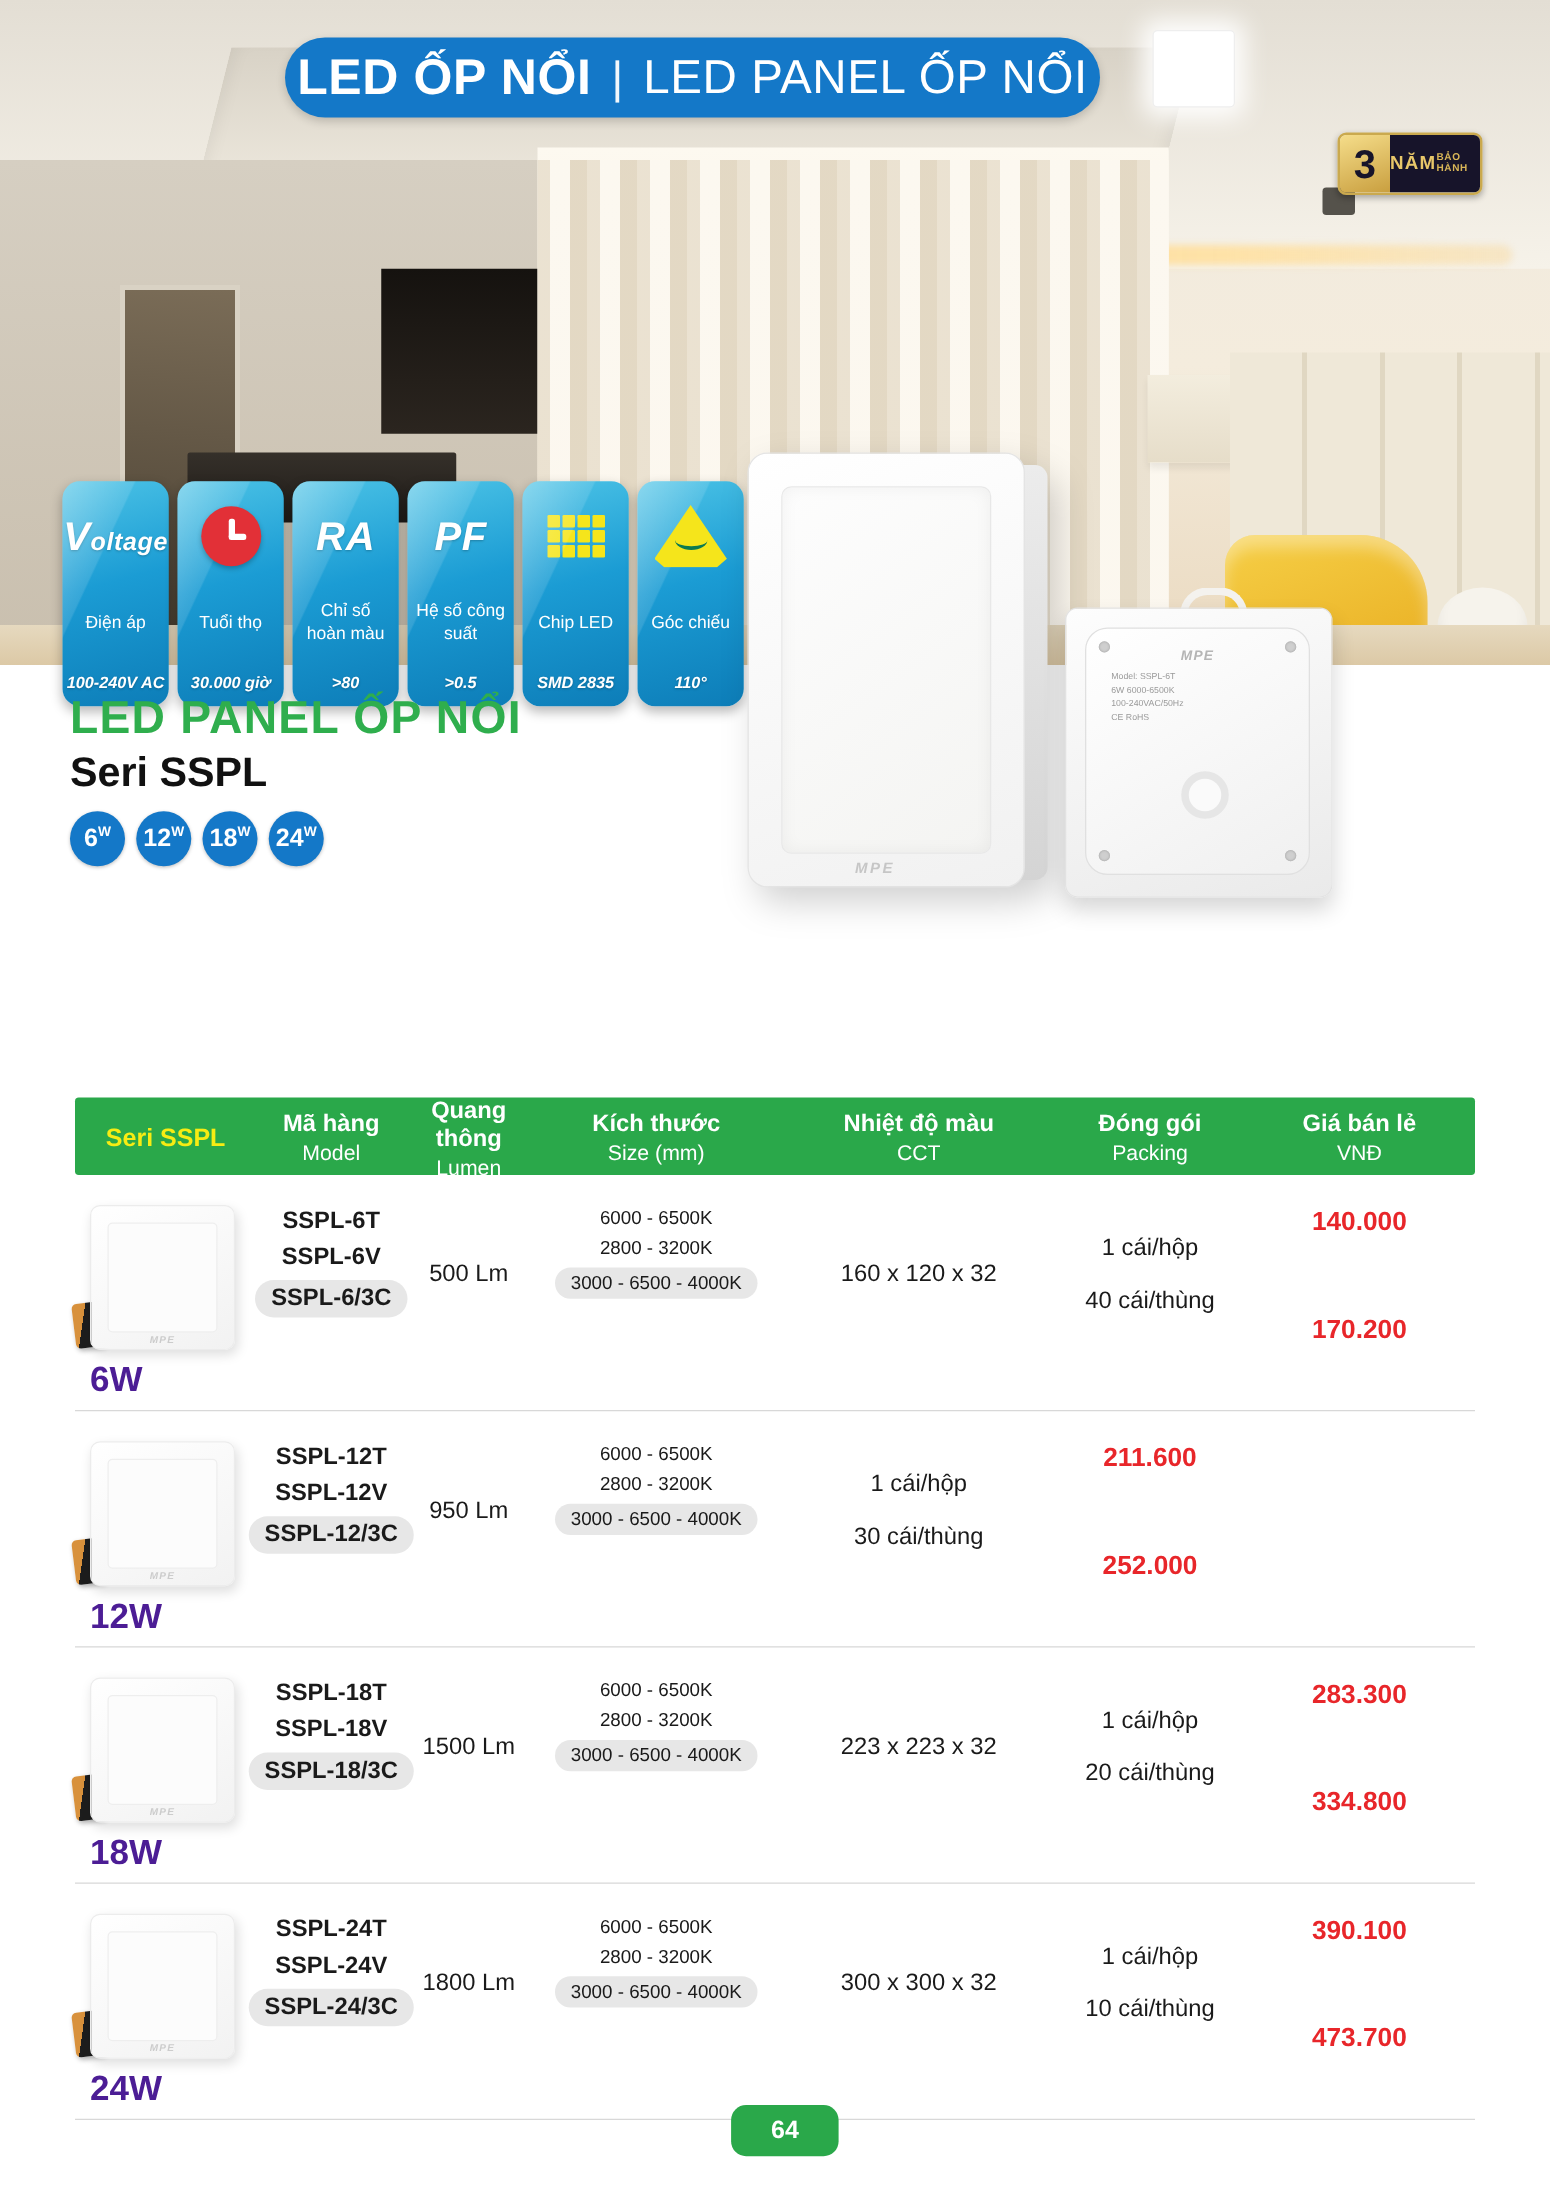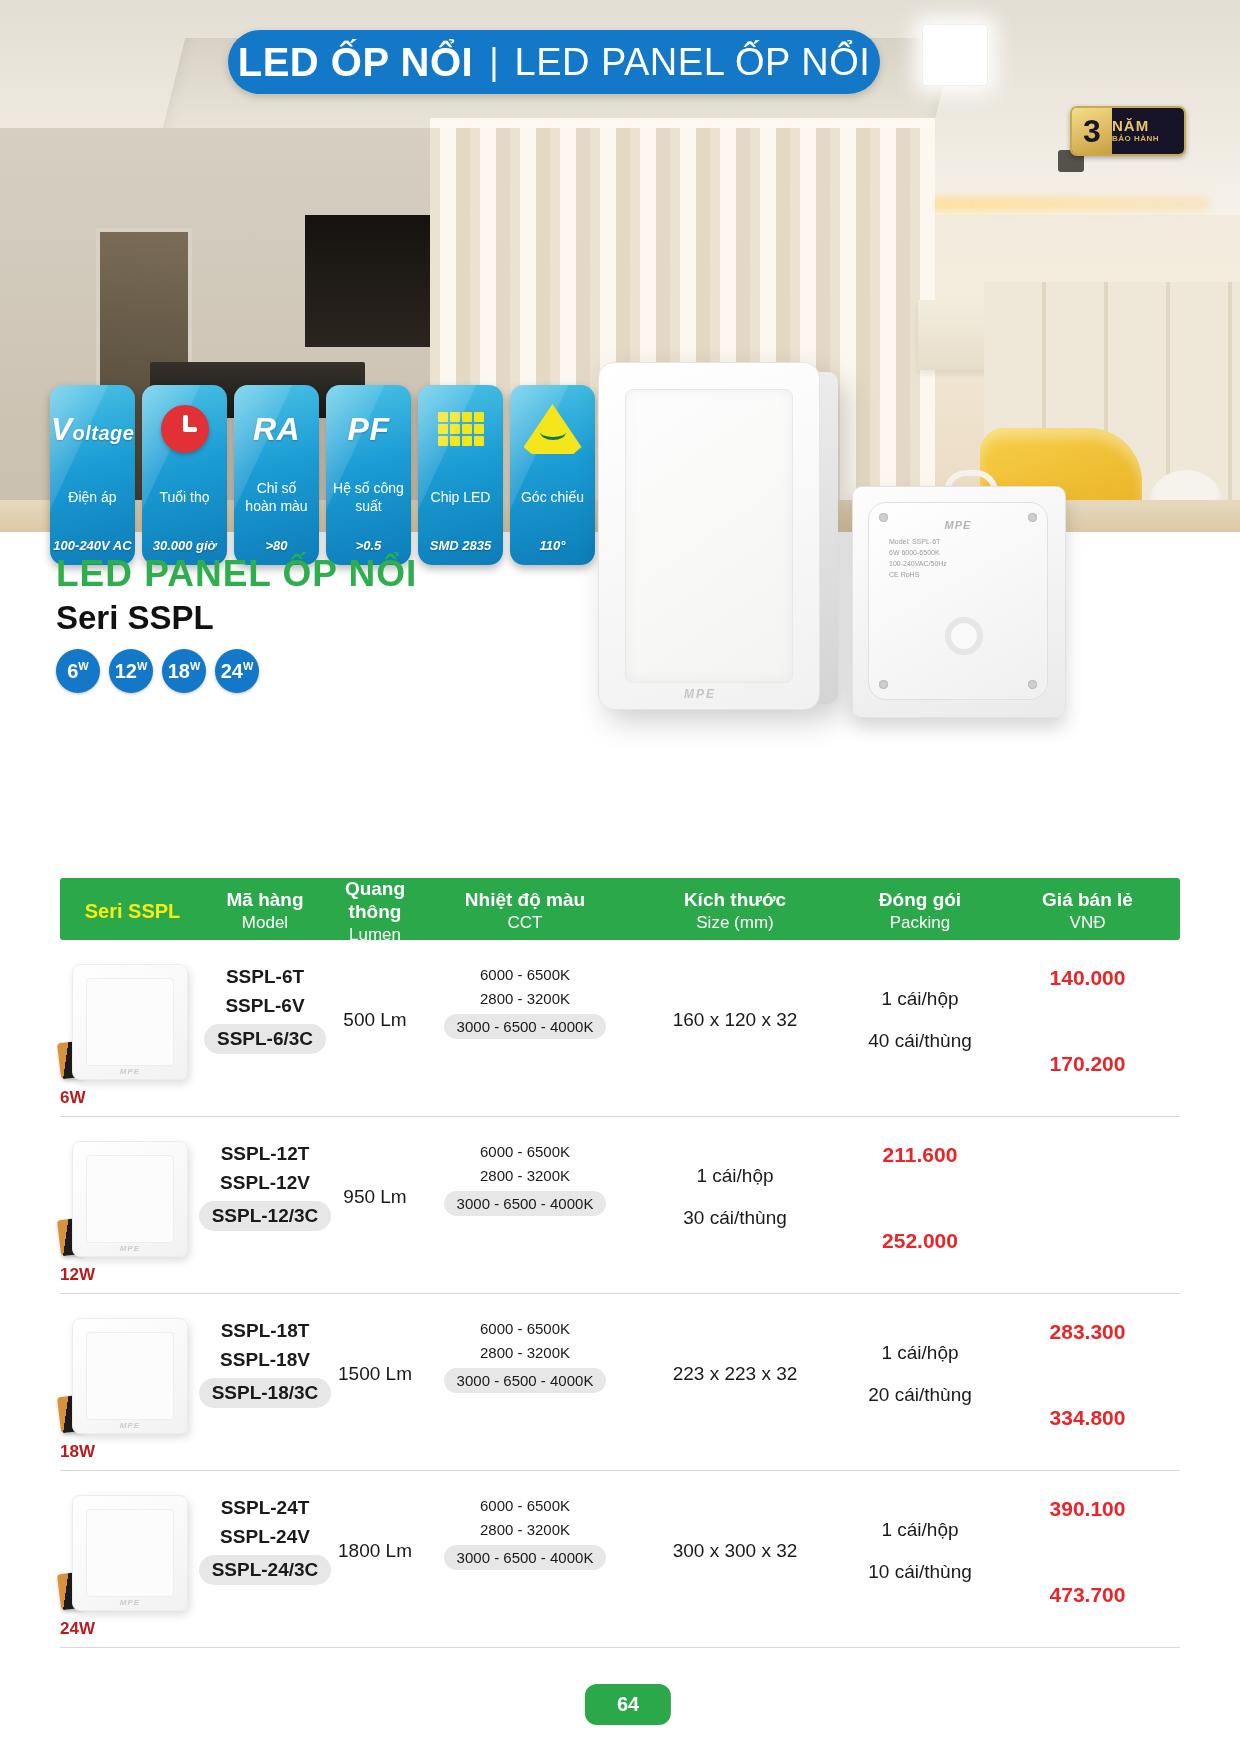--- a/index.html
+++ b/index.html
@@ -45,21 +45,21 @@
         display:flex;align-items:center;justify-content:center;color:#fff;box-shadow:0 3px 8px rgba(0,0,0,.18);}
   .banner .b-bold{font-size:40px;font-weight:900;letter-spacing:.5px;}
   .banner .b-sep{font-size:36px;font-weight:300;margin:0 16px;opacity:.95;}
   .banner .b-reg{font-size:38px;font-weight:400;letter-spacing:.5px;}
 
   
   .warranty{position:absolute;top:106px;left:1070px;width:112px;height:46px;display:flex;border-radius:7px;
         overflow:hidden;border:2px solid #caa94e;box-shadow:0 2px 5px rgba(0,0,0,.3);}
   .w-left{width:40px;background:linear-gradient(160deg,#f5dd8a,#c99f3f);display:flex;align-items:center;justify-content:center;
         color:#17142a;font-size:32px;font-weight:900;}
-  .w-right{flex:1;background:#17142a;display:flex;flex-direction:column;justify-content:center;line-height:1.1;}
+  .w-right{flex:1;background:#17142a;display:flex;flex-direction:row;align-items:center;justify-content:center;line-height:1.1;}
   .w-right .w1{color:#e8c76a;font-size:15px;font-weight:900;letter-spacing:1px;}
   .w-right .w2{color:#d9b658;font-size:8px;font-weight:bold;letter-spacing:.5px;}
 
   
   .specs{position:absolute;top:385px;left:50px;display:flex;gap:7px;}
   .spec{position:relative;width:85px;height:180px;border-radius:14px;color:#fff;
         background:linear-gradient(165deg,#4cc3e6 0%,#1b9cd4 45%,#0d7db8 100%);
         box-shadow:0 4px 9px rgba(0,0,0,.28);display:flex;flex-direction:column;align-items:center;
         padding:16px 4px 12px;box-sizing:border-box;}
   .spec::before{content:"";position:absolute;inset:0;border-radius:inherit;pointer-events:none;
@@ -126,21 +126,21 @@
         border-bottom:1px solid #d8d8d8;padding:24px 0 8px;box-sizing:border-box;min-height:158px;}
   .prodcell{display:flex;flex-direction:column;}
   .thumb{position:relative;width:116px;height:116px;margin-left:12px;}
   .thumb-face{position:absolute;inset:0;background:linear-gradient(150deg,#ffffff,#f2f2f2);
         border:1px solid #ececec;border-radius:8px;box-shadow:2px 4px 9px rgba(0,0,0,.13);}
   .thumb-inner{position:absolute;inset:13px;background:#fcfcfc;border:1px solid #eeeeee;border-radius:4px;}
   .thumb-brand{position:absolute;bottom:3px;left:0;right:0;text-align:center;font-size:8px;color:#cccccc;
         font-style:italic;font-weight:bold;letter-spacing:1px;}
   .thumb-driver{position:absolute;left:-13px;bottom:2px;width:24px;height:36px;border-radius:4px;transform:rotate(-7deg);
         background:linear-gradient(105deg,#d8913c 0 34%,#1d1d1d 34%);box-shadow:1px 2px 4px rgba(0,0,0,.3);}
-  .watt-label{color:#b91c1c;font-weight:900;font-size:17px;margin:8px 0 0 0;}
+  .watt-label{color:#4c1d95;font-weight:900;font-size:28px;margin:8px 0 0 12px;}
   .models{display:flex;flex-direction:column;align-items:center;gap:7px;font-weight:bold;font-size:19px;padding-top:2px;}
   .pill{background:#e7e7e7;border-radius:18px;padding:4px 13px;white-space:nowrap;}
   .ccts{display:flex;flex-direction:column;align-items:center;gap:7px;font-size:15px;padding-top:2px;}
   .mid{display:flex;align-items:center;justify-content:center;height:112px;font-size:19px;text-align:center;}
   .packs{display:flex;flex-direction:column;align-items:center;justify-content:center;height:112px;font-size:19px;line-height:1.5;gap:14px;}
   .prices{display:flex;flex-direction:column;justify-content:space-between;align-items:center;height:112px;
         color:#e8262a;font-weight:900;font-size:21px;padding-top:2px;box-sizing:border-box;}
 
   
   .pageno{position:absolute;left:50%;transform:translateX(-50%);top:1684px;background:#2aa84a;color:#fff;
@@ -301,26 +301,26 @@
         </div>
       <div class="th">
           <div class="h1">Mã hàng</div>
           <div class="h2">Model</div>
         </div>
       <div class="th">
           <div class="h1">Quang thông</div>
           <div class="h2">Lumen</div>
         </div>
       <div class="th">
+          <div class="h1">Kích thước</div>
+          <div class="h2">Size (mm)</div>
+        </div>
+      <div class="th">
           <div class="h1">Nhiệt độ màu</div>
           <div class="h2">CCT</div>
-        </div>
-      <div class="th">
-          <div class="h1">Kích thước</div>
-          <div class="h2">Size (mm)</div>
         </div>
       <div class="th">
           <div class="h1">Đóng gói</div>
           <div class="h2">Packing</div>
         </div>
       <div class="th">
           <div class="h1">Giá bán lẻ</div>
           <div class="h2">VNĐ</div>
         </div>
     </div>

